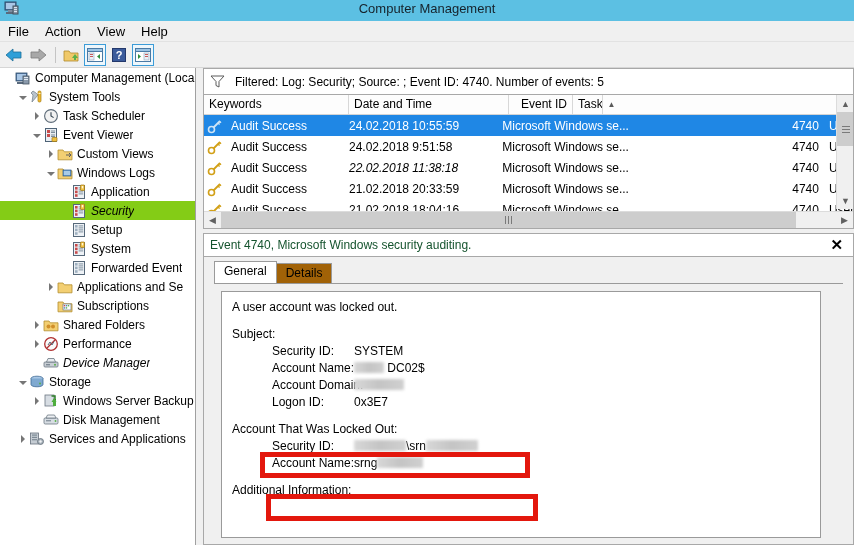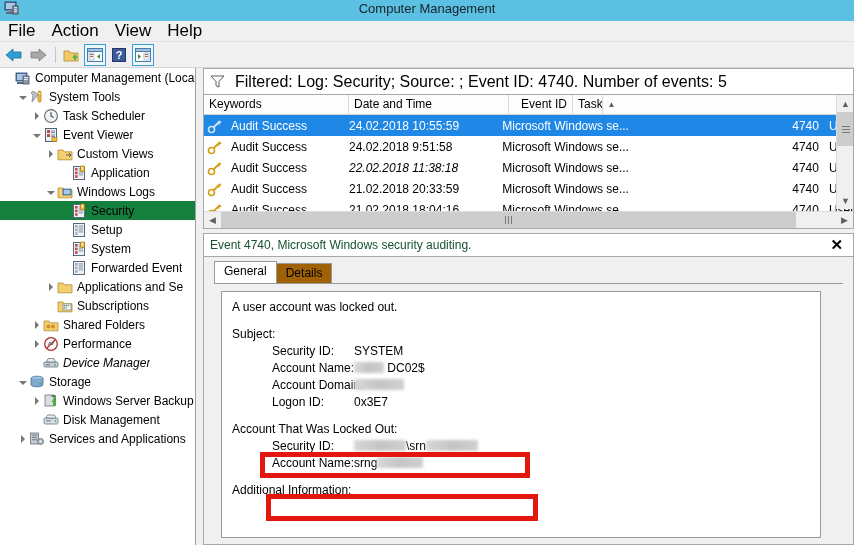--- a/index.html
+++ b/index.html
@@ -35,21 +35,21 @@
   }
 
   
   .menubar {
     position: absolute; left: 0; top: 21px; width: 854px; height: 21px;
     background: #f0f0f0;
     display: flex; align-items: center;
     border-bottom: 1px solid #e2e2e2;
   }
   .menu-item {
-    padding: 2px 8px; font-size: 17px; color: #000; cursor: default;
+    padding: 2px 8px; font-size: 13px; color: #000; cursor: default;
   }
 
   
   .toolbar {
     position: absolute; left: 0; top: 42px; width: 854px; height: 26px;
     background: #f0f0f0;
     display: flex; align-items: center;
     border-bottom: 1px solid #d6d6d6;
     padding-left: 3px;
   }
@@ -79,21 +79,21 @@
     background: #f0f0f0;
     overflow: hidden;
   }
 
   
   .tree-row {
     display: flex; align-items: center; height: 19px;
     white-space: nowrap; font-size: 12px; color: #000;
     padding-left: 2px; cursor: default;
   }
-  .tree-row.selected { background: #15803d; }
+  .tree-row.selected { background: #84cc16; font-style: italic; }
   .tw {
     width: 13px; height: 13px; flex: none;
     display: flex; align-items: center; justify-content: center;
   }
   .tw .arrow-closed {
     width: 0; height: 0;
     border-left: 4px solid #767676;
     border-top: 4px solid transparent;
     border-bottom: 4px solid transparent;
   }
@@ -107,21 +107,21 @@
   .ticon { width: 16px; height: 16px; flex: none; margin-right: 4px; position: relative; }
   .tlabel { overflow: hidden; }
 
   
   .filterbar {
     position: absolute; left: 0; top: 0; width: 651px; height: 26px;
     background: #ffffff;
     border: 1px solid #a8a8a8; border-bottom: none;
     display: flex; align-items: center; padding-left: 6px;
   }
-  .filter-text { margin-left: 10px; font-size: 16px; color: #000; }
+  .filter-text { margin-left: 10px; font-size: 12px; color: #000; }
 
   
   .list-wrap {
     position: absolute; left: 0; top: 26px; width: 651px; height: 135px;
     background: #fff;
     border: 1px solid #a8a8a8;
     overflow: hidden;
   }
   .list-header {
     display: flex; height: 20px; background: #fdfdfd;
@@ -349,46 +349,46 @@
         <div class="tree-row" style="padding-left: 44px;">
           <span class="tw">
             <span class="arrow-closed"></span>
           </span>
           <span class="ticon"><svg width="16" height="16" viewBox="0 0 16 16">
               <path d="M1 4 h5 l1.3 1.8 H15 v8 H1 Z" fill="#f3cf72" stroke="#b28e2e" stroke-width="0.8"></path>
               <path d="M9 9 h5 M12 7 l2 2 -2 2" stroke="#5d5d5d" stroke-width="1" fill="none"></path>
             </svg></span>
           <span class="tlabel">Custom Views</span>
         </div>
+        <div class="tree-row" style="padding-left: 44px;">
+          <span class="tw">
+            <span class="arrow-open"></span>
+          </span>
+          <span class="ticon"><svg width="16" height="16" viewBox="0 0 16 16">
+              <path d="M1 4 h5 l1.3 1.8 H15 v8 H1 Z" fill="#f3cf72" stroke="#b28e2e" stroke-width="0.8"></path>
+              <rect x="6" y="5" width="8" height="6" fill="#4f86c0" stroke="#2d5c8c" stroke-width="0.7"></rect>
+              <rect x="6.8" y="5.8" width="6.4" height="4.4" fill="#a7cbe8"></rect>
+            </svg></span>
+          <span class="tlabel">Windows Logs</span>
+        </div>
         <div class="tree-row" style="padding-left: 58px;">
           <span class="tw"></span>
           <span class="ticon"><svg width="16" height="16" viewBox="0 0 16 16">
               <rect x="2.5" y="1.5" width="11" height="13" fill="#eef2f6" stroke="#57697a"></rect>
               <rect x="4" y="3" width="2.6" height="2.6" fill="#c74b4b"></rect>
               <rect x="4" y="6.6" width="2.6" height="2.6" fill="#c74b4b"></rect>
               <rect x="4" y="10.2" width="2.6" height="2.6" fill="#c74b4b"></rect>
               <rect x="7.6" y="3.4" width="4.6" height="1" fill="#8091a0"></rect>
               <rect x="7.6" y="5.4" width="4.6" height="1" fill="#8091a0"></rect>
               <rect x="7.6" y="7.4" width="4.6" height="1" fill="#8091a0"></rect>
               <rect x="7.6" y="9.4" width="4.6" height="1" fill="#8091a0"></rect>
               <rect x="9.5" y="1" width="4" height="5.5" rx="0.6" fill="#f0c040" stroke="#9e7716" stroke-width="0.7"></rect>
               <rect x="10.8" y="2" width="1.4" height="2.4" fill="#fff6d8"></rect>
             </svg></span>
           <span class="tlabel">Application</span>
-        </div>
-        <div class="tree-row" style="padding-left: 44px;">
-          <span class="tw">
-            <span class="arrow-open"></span>
-          </span>
-          <span class="ticon"><svg width="16" height="16" viewBox="0 0 16 16">
-              <path d="M1 4 h5 l1.3 1.8 H15 v8 H1 Z" fill="#f3cf72" stroke="#b28e2e" stroke-width="0.8"></path>
-              <rect x="6" y="5" width="8" height="6" fill="#4f86c0" stroke="#2d5c8c" stroke-width="0.7"></rect>
-              <rect x="6.8" y="5.8" width="6.4" height="4.4" fill="#a7cbe8"></rect>
-            </svg></span>
-          <span class="tlabel">Windows Logs</span>
         </div>
         <div class="tree-row selected" style="padding-left: 58px;">
           <span class="tw"></span>
           <span class="ticon"><svg width="16" height="16" viewBox="0 0 16 16">
               <rect x="2.5" y="1.5" width="11" height="13" fill="#eef2f6" stroke="#57697a"></rect>
               <rect x="4" y="3" width="2.6" height="2.6" fill="#c74b4b"></rect>
               <rect x="4" y="6.6" width="2.6" height="2.6" fill="#c74b4b"></rect>
               <rect x="4" y="10.2" width="2.6" height="2.6" fill="#c74b4b"></rect>
               <rect x="7.6" y="3.4" width="4.6" height="1" fill="#8091a0"></rect>
               <rect x="7.6" y="5.4" width="4.6" height="1" fill="#8091a0"></rect>

